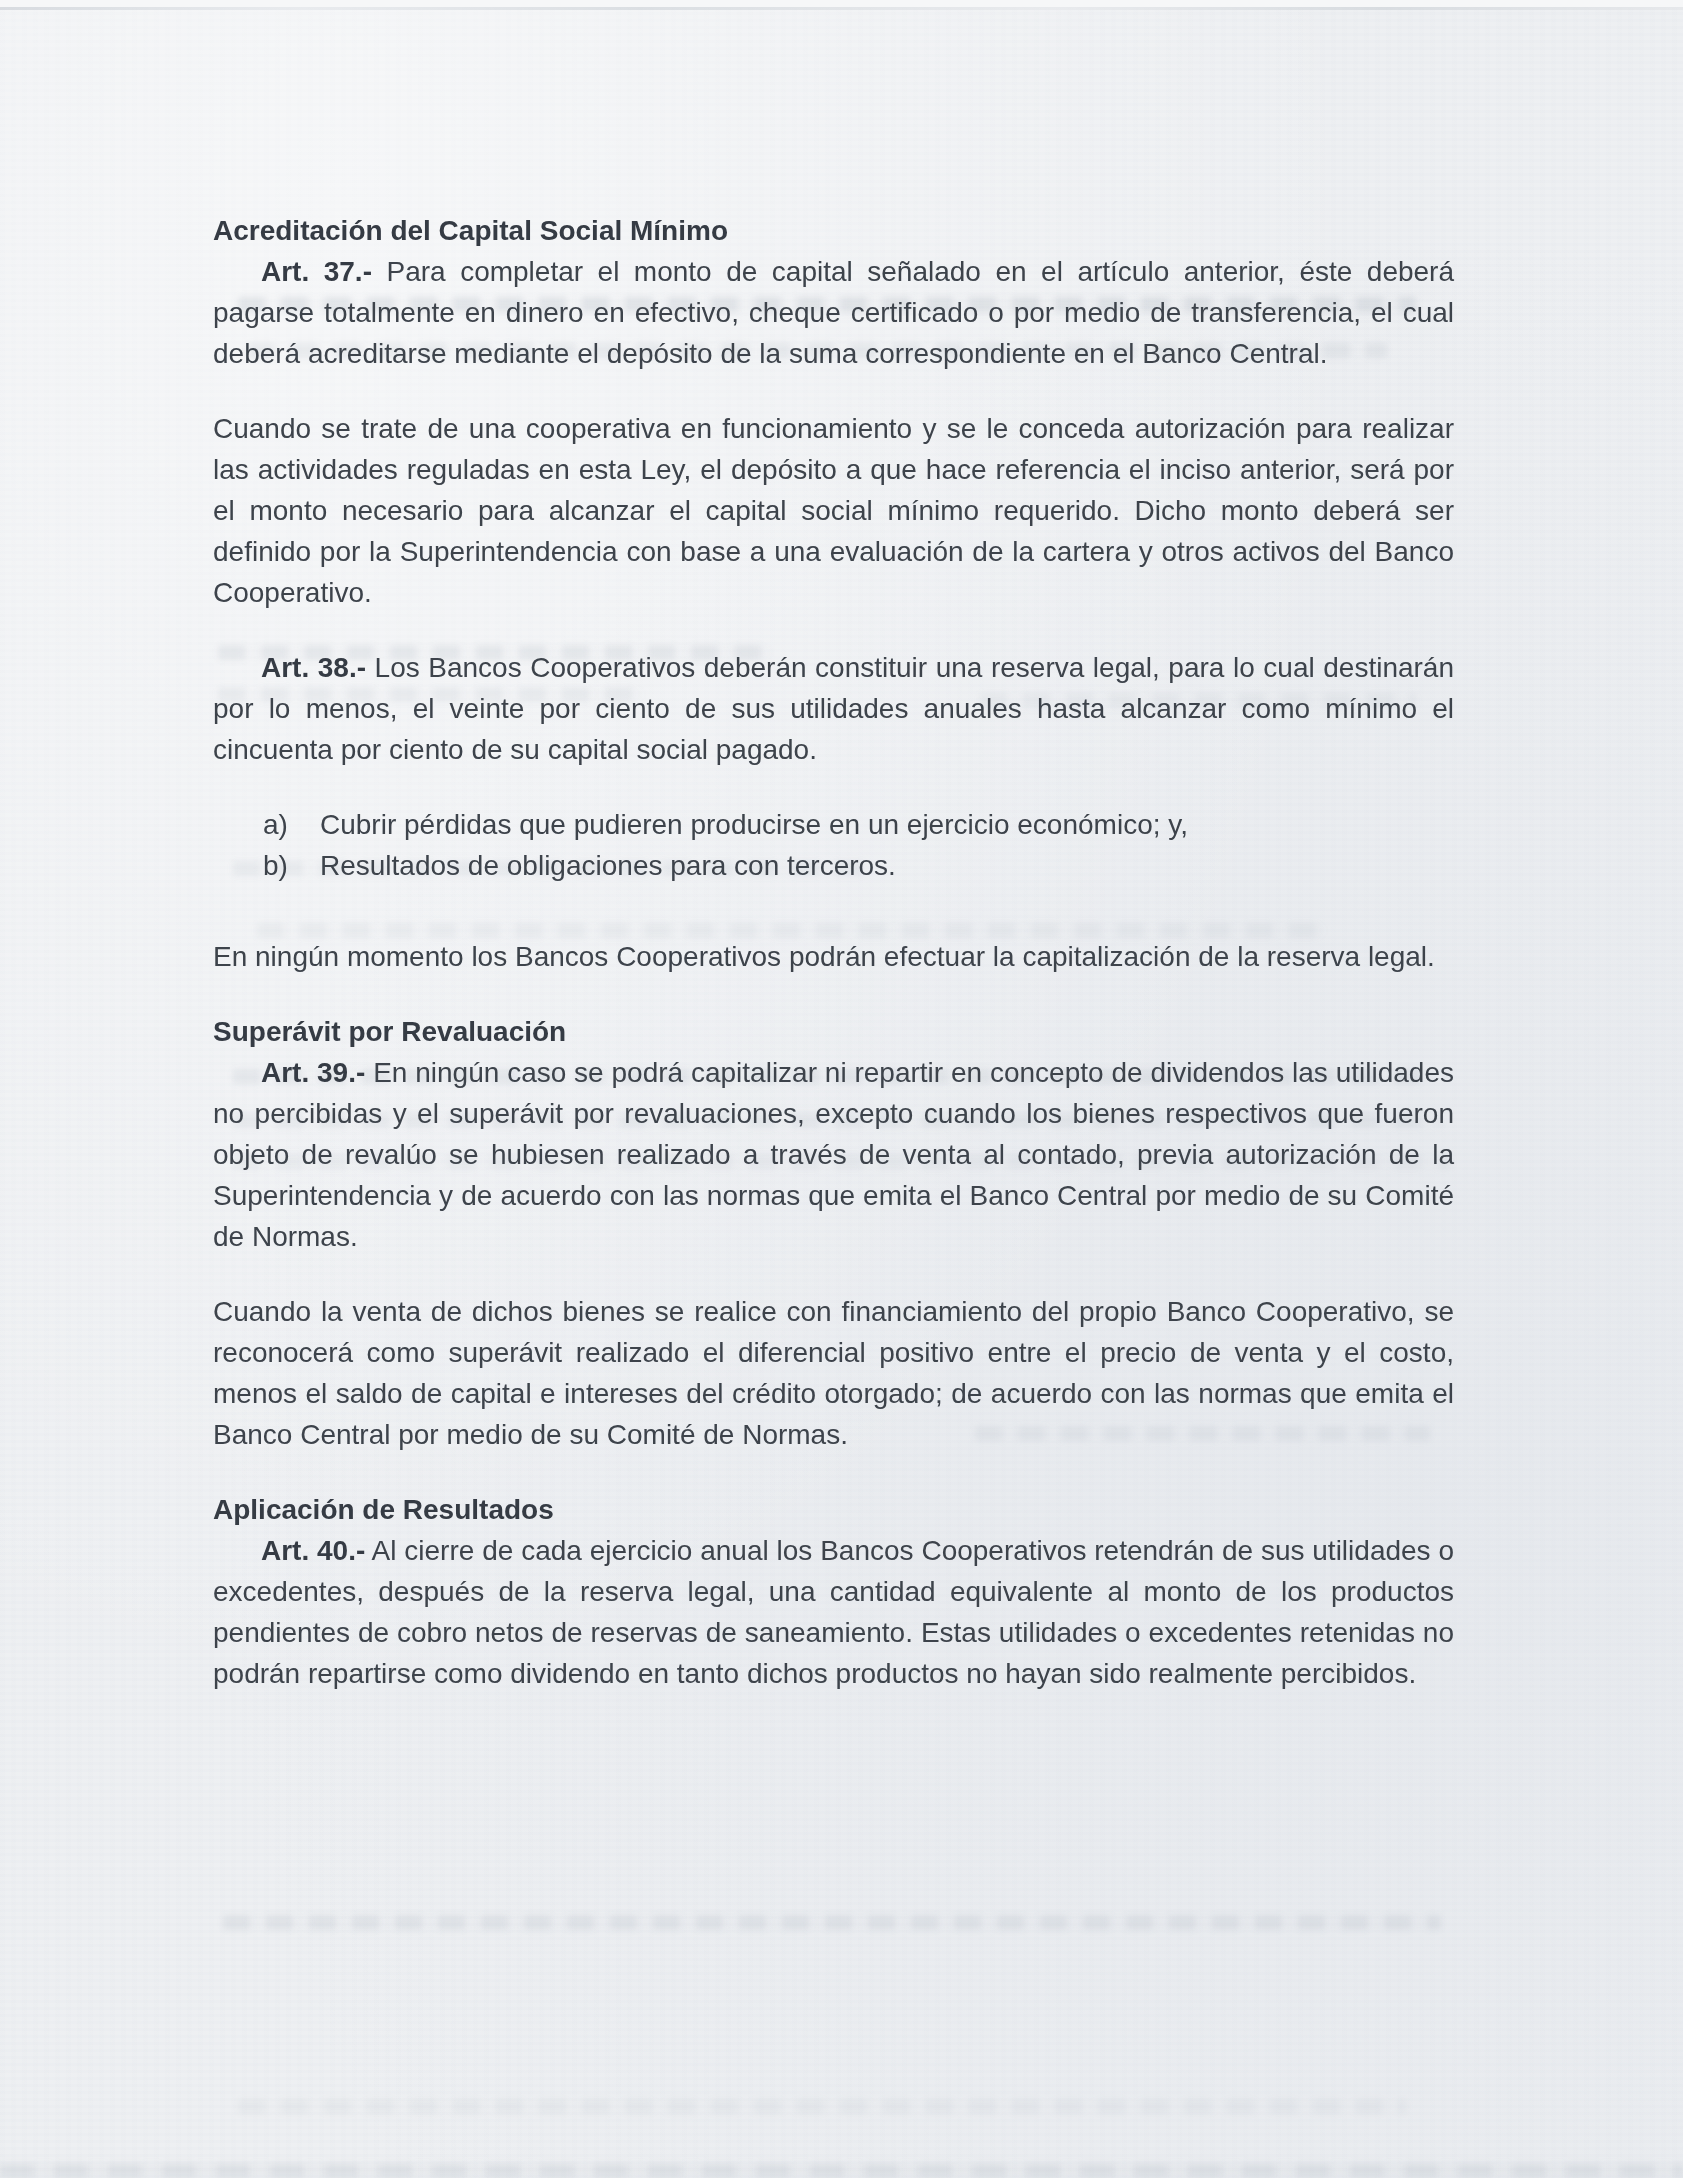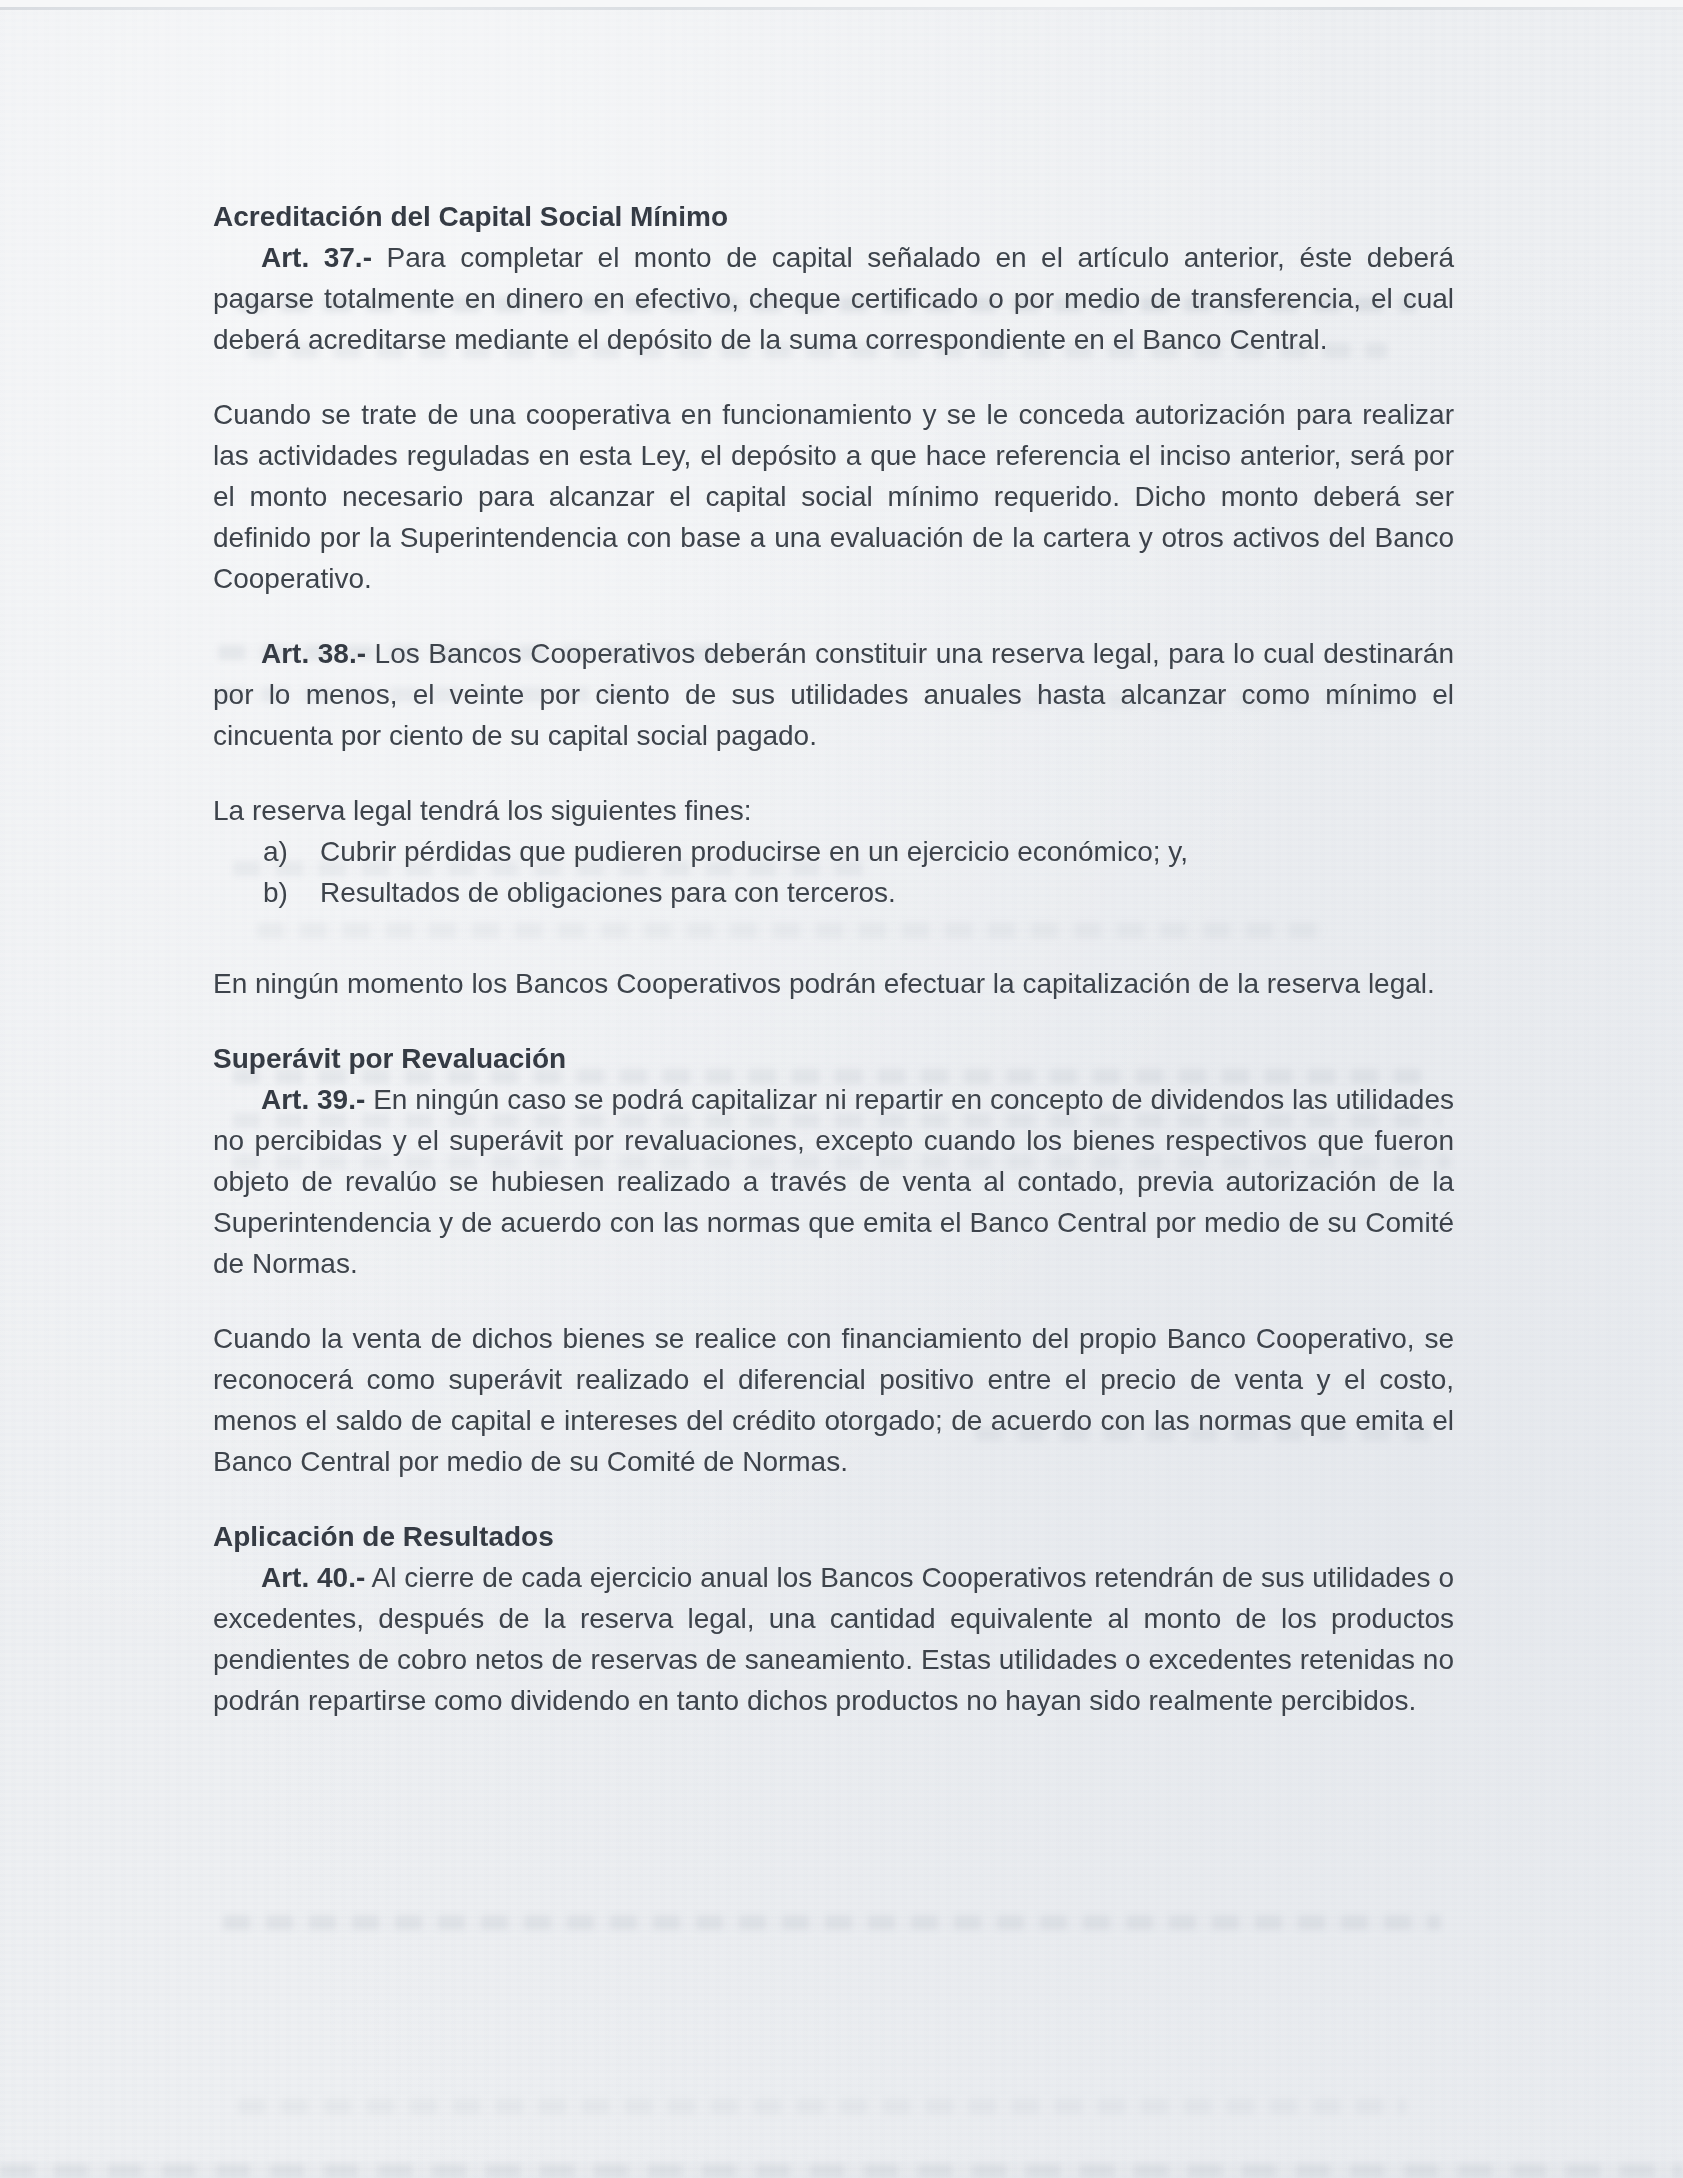--- a/index.html
+++ b/index.html
@@ -38,21 +38,21 @@
   .scan-strip-bottom {
     position: absolute;
     left: 0; bottom: 0;
     width: 100%; height: 14px;
     background: repeating-linear-gradient(90deg, rgba(150,160,172,0.18) 0 34px, rgba(150,160,172,0.05) 34px 54px);
     filter: blur(3px);
   }
   .content {
     position: absolute;
     left: 213px;
-    top: 196px;
+    top: 210px;
     width: 1241px;
     font-size: 28px;
     line-height: 41px;
   }
   .heading {
     margin: 0;
     font-size: 28px;
     line-height: 41px;
     font-weight: bold;
     color: #353b44;
@@ -120,21 +120,20 @@
   <div class="content">
 
     <section>
       <h2 class="heading">Acreditación del Capital Social Mínimo</h2>
       <p class="para"><span class="lead">Art. 37.-</span><span> Para completar el monto de capital señalado en el artículo anterior, éste deberá pagarse totalmente en dinero en efectivo, cheque certificado o por medio de transferencia, el cual deberá acreditarse mediante el depósito de la suma correspondiente en el Banco Central.</span></p>
       <p class="para">Cuando se trate de una cooperativa en funcionamiento y se le conceda autorización para realizar las actividades reguladas en esta Ley, el depósito a que hace referencia el inciso anterior, será por el monto necesario para alcanzar el capital social mínimo requerido. Dicho monto deberá ser definido por la Superintendencia con base a una evaluación de la cartera y otros activos del Banco Cooperativo.</p>
     </section>
 
     <section class="section-gap">
       <p class="para"><span class="lead">Art. 38.-</span><span> Los Bancos Cooperativos deberán constituir una reserva legal, para lo cual destinarán por lo menos, el veinte por ciento de sus utilidades anuales hasta alcanzar como mínimo el cincuenta por ciento de su capital social pagado.</span></p>
-      <p class="para no-gap">La reserva legal tendrá los siguientes fines:</p>
       <ol class="letter-list">
         <li>
             <span class="list-marker">a)</span>
             <span>Cubrir pérdidas que pudieren producirse en un ejercicio económico; y,</span>
           </li>
         <li>
             <span class="list-marker">b)</span>
             <span>Resultados de obligaciones para con terceros.</span>
           </li>
       </ol>

